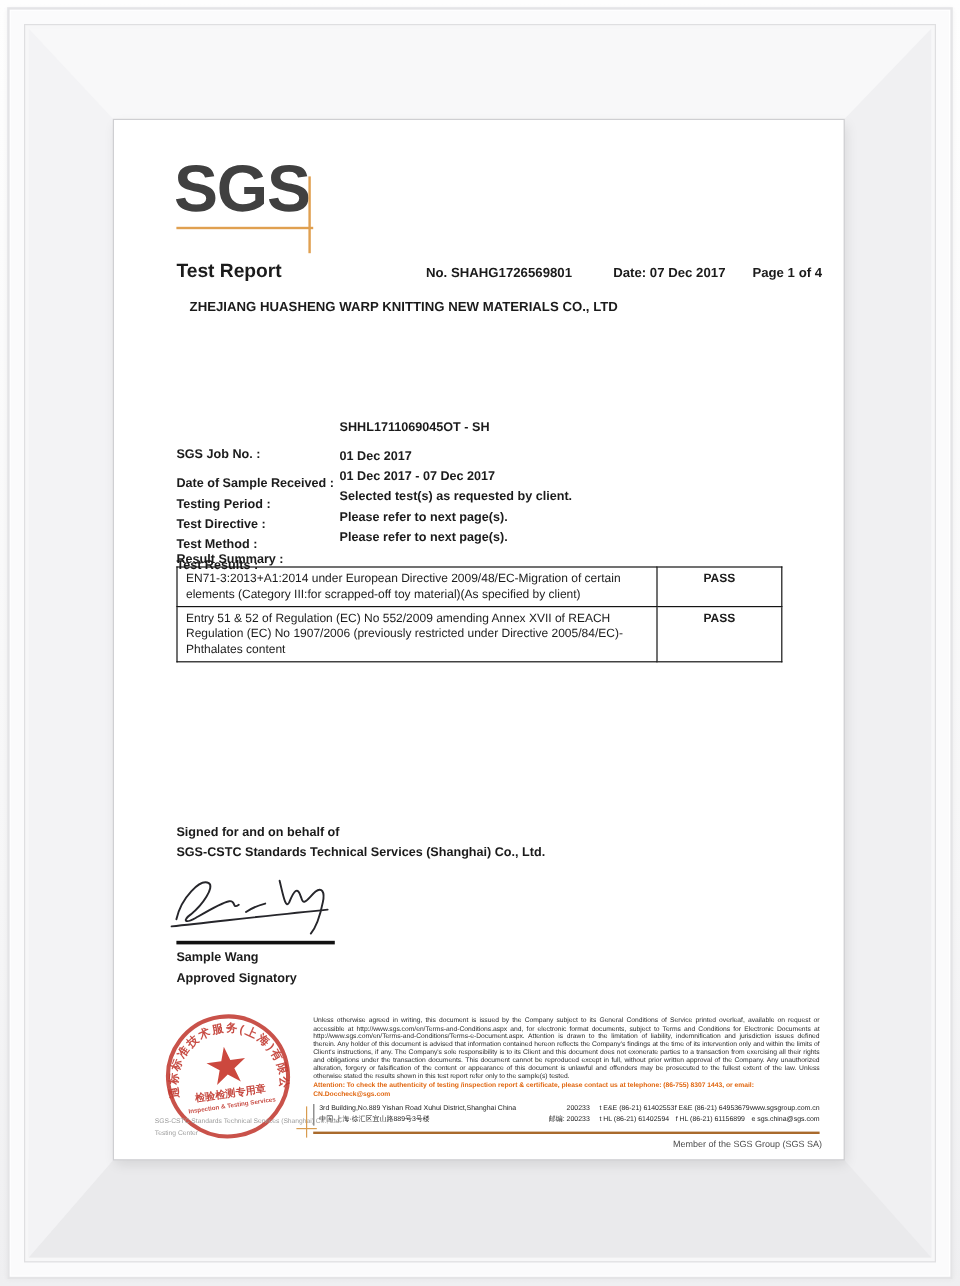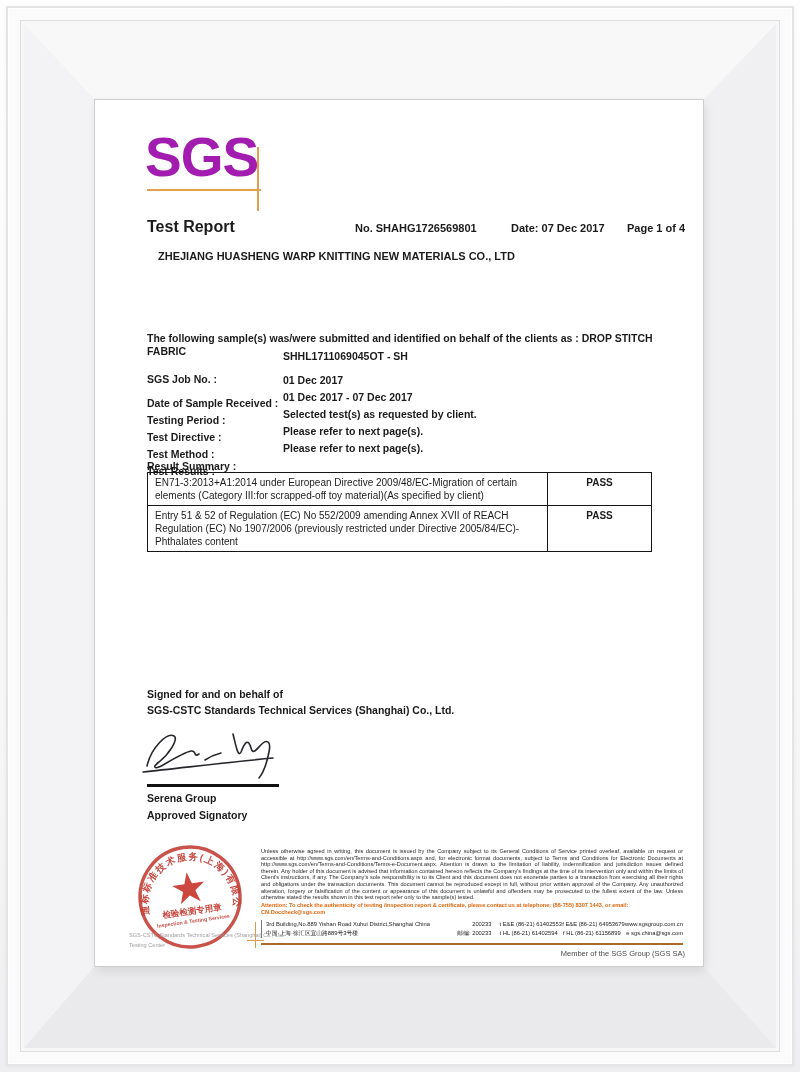--- a/index.html
+++ b/index.html
@@ -17,21 +17,21 @@
   .frame-face { position:absolute; inset:24px;
     border-style:solid; border-width:76px 73px 82px 71px;
     border-color:#f8f8f9 #f0f0f2 #eaeaec #f3f3f5; }
 
   
   .doc { position:relative; width:608px; height:866px; background:#ffffff;
     box-shadow:0 0 0 1px #cfcfd2, 2px 4px 10px rgba(0,0,0,.10);
     color:#1b1b1b; }
   .abs { position:absolute; }
 
-  .logo-text { font-size:55px; font-weight:bold; color:#a21caf;
+  .logo-text { font-size:55px; font-weight:bold; color:#404040;
     letter-spacing:-1px; line-height:1; }
   .rule-orange-h { background:#e0a050; height:2px; }
   .rule-orange-v { background:#e0a050; width:2px; }
 
   .h-title { font-size:16px; font-weight:bold; }
   .h-meta  { font-size:11px; font-weight:bold;padding-left:48px; }
 
   .b-txt { font-size:10.5px; font-weight:bold; line-height:1.25; }
 
   .info-label { position:absolute; left:52px; font-size:10.5px; font-weight:bold;margin-top:23px; }
@@ -78,21 +78,20 @@
       <div class="abs rule-orange-h" style="left:52px; top:89px; width:114px;"></div>
       <div class="abs rule-orange-v" style="left:162px; top:47px; height:64px;"></div>
 
       <div class="abs h-title" style="left:52px; top:118px;">Test Report</div>
       <div class="abs h-meta" style="left:212px; top:122px;">No. SHAHG1726569801</div>
       <div class="abs h-meta" style="left:368px; top:122px;">Date: 07 Dec 2017</div>
       <div class="abs h-meta" style="left:484px; top:122px;">Page 1 of 4</div>
 
       <div class="abs b-txt" style="left:52px; top:150px; font-size:11px;margin-left:11px;">ZHEJIANG HUASHENG WARP KNITTING NEW MATERIALS CO., LTD</div>
 
-      <div class="abs b-txt" style="left:52px; top:232px; width:520px;">The following sample(s) was/were submitted and identified on behalf of the clients as : DROP STITCH FABRIC</div>
 
       <div>
         <span class="info-label" style="top:250px">SGS Job No. :</span>
         <span class="info-value" style="top:250px">SHHL1711069045OT - SH</span>
       </div>
       <div>
         <span class="info-label" style="top:274px">Date of Sample Received :</span>
         <span class="info-value" style="top:274px">01 Dec 2017</span>
       </div>
       <div>
@@ -137,21 +136,21 @@
       <svg class="abs" style="left:46px; top:620px;" width="180" height="62" viewBox="0 0 180 62">
         <g fill="none" stroke="#26262b" stroke-width="1.6" stroke-linecap="round">
           <path d="M6,46 C10,28 26,12 33,16 C38,19 28,34 18,42 C11,47 13,50 22,45 C34,38 44,32 50,31 C56,30 52,38 58,34"></path>
           <path d="M64,40 C70,36 76,34 80,33"></path>
           <path d="M92,14 C95,26 97,38 100,32 C104,22 107,18 110,28 C112,36 116,28 122,23 C127,19 130,23 128,32 C126,42 123,52 118,58"></path>
           <path d="M2,52 C40,48 90,42 132,38"></path>
         </g>
       </svg>
 
       <div class="abs sig-underline" style="left:52px; top:684px; width:132px;"></div>
-      <div class="abs b-txt" style="left:52px; top:692px;">Serena Group</div>
+      <div class="abs b-txt" style="left:52px; top:692px;">Sample Wang</div>
       <div class="abs b-txt" style="left:52px; top:709px;">Approved Signatory</div>
 
       <svg class="abs stamp" style="left:40px; top:742px;" width="110" height="110" viewBox="0 0 110 110">
         <circle cx="55" cy="55" r="50" fill="none" stroke="#c23a31" stroke-width="3.4" opacity="0.88"></circle>
         <defs>
           <path id="ringArc" d="M 13,70 A 43,43 0 1 1 97,70" fill="none"></path>
         </defs>
         <text font-size="9.5" fill="#c23a31" font-weight="bold" opacity="0.9" letter-spacing="1.5">
           <textPath href="#ringArc" startOffset="2%">通标标准技术服务(上海)有限公司</textPath>
         </text>

